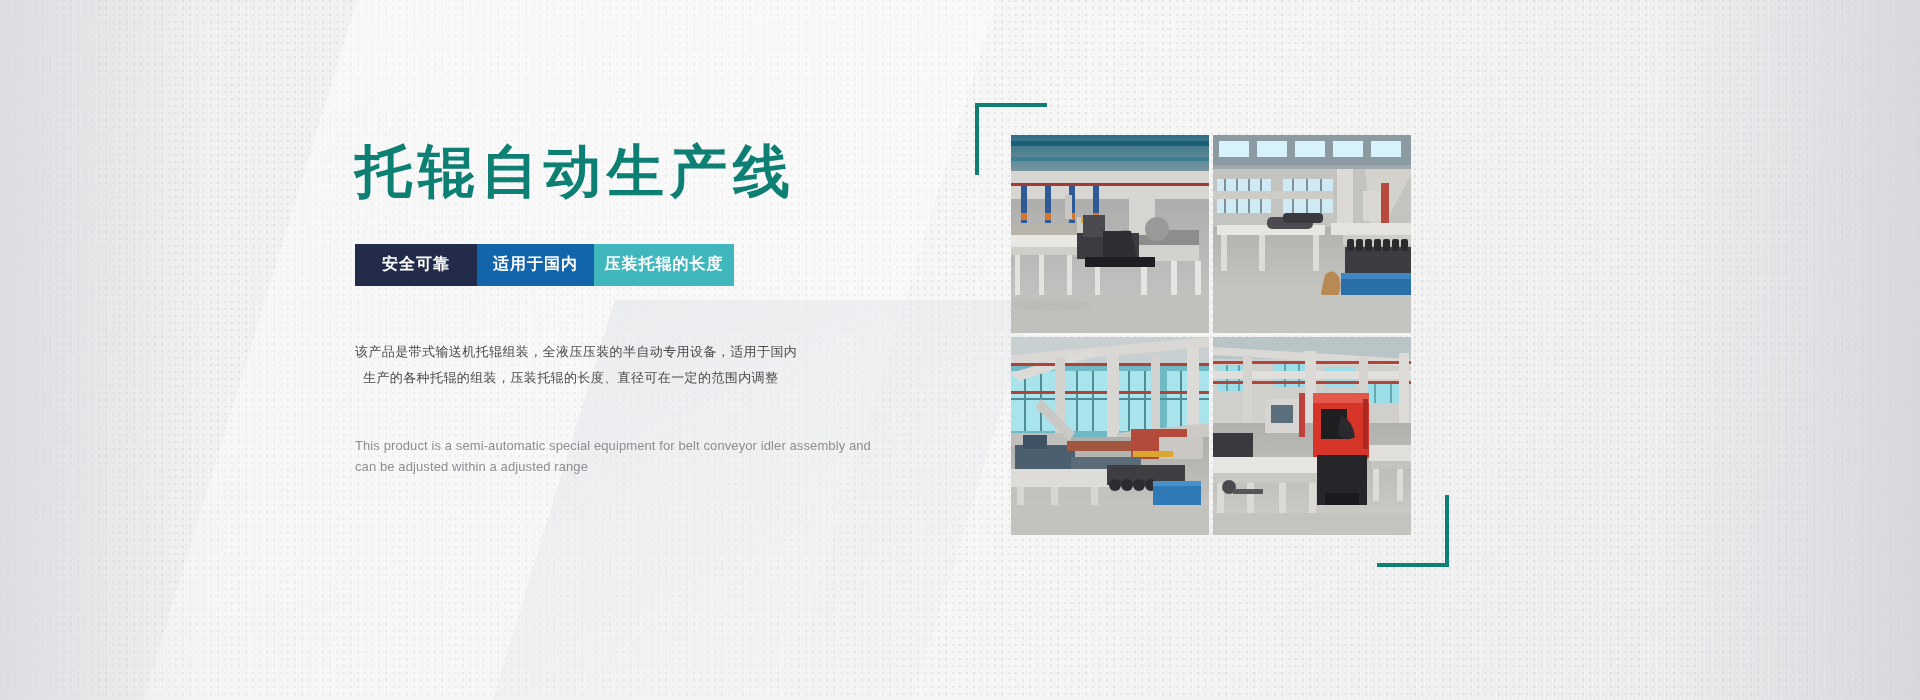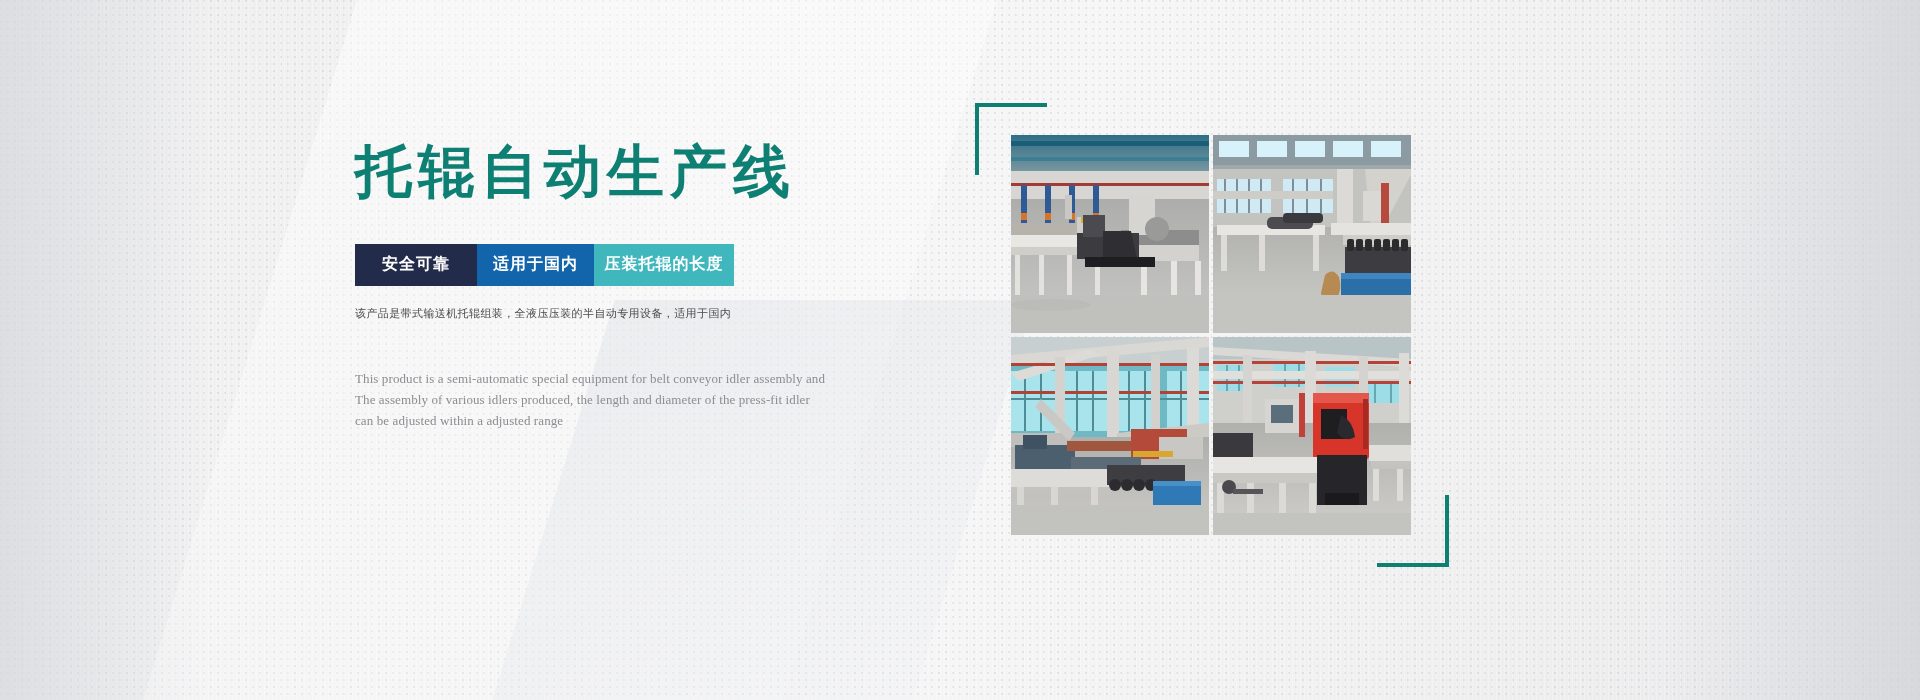--- a/index.html
+++ b/index.html
@@ -83,21 +83,20 @@
     background: linear-gradient(270deg, rgba(210,212,217,0.8), rgba(210,212,217,0));
     pointer-events: none;
   }
 
   
   .content-left {
     position: absolute;
     left: 355px;
     top: 140px;
     width: 620px;
-    font-family: Liberation Serif, serif;
   }
 
   .headline {
     font-size: 57px;
     font-weight: 700;
     color: #0e8073;
     letter-spacing: 6px;
     line-height: 1.12;
     white-space: nowrap;
   }
@@ -118,22 +117,22 @@
     font-size: 16px;
     font-weight: 700;
     letter-spacing: 1px;
     white-space: nowrap;
   }
   .badge-0 { background: #222b49; width: 122px; }
   .badge-1 { background: #1264ab; width: 117px; }
   .badge-2 { background: #3fb7bd; width: 140px; }
 
   .desc-cn {
-    margin-top: 16px;
-    font-size: 11px;
+    margin-top: 53px;
+    font-size: 13px;
     color: #4a4a4a;
     line-height: 2.0;
     letter-spacing: 0.4px;
   }
   .desc-cn div { white-space: nowrap; }
   .desc-cn div:nth-child(2) { padding-left: 8px; }
 
   .desc-en {
     margin-top: 44px;
     font-size: 13px;
@@ -206,25 +205,25 @@
     <h1 class="headline">托辊自动生产线</h1>
 
     <div class="badge-row">
       <div class="badge badge-0">安全可靠</div>
       <div class="badge badge-1">适用于国内</div>
       <div class="badge badge-2">压装托辊的长度</div>
     </div>
 
     <div class="desc-cn">
       <div>该产品是带式输送机托辊组装，全液压压装的半自动专用设备，适用于国内</div>
+      <div>生产的各种托辊的组装，压装托辊的长度、直径可在一定的范围内调整</div>
     </div>
 
     <div class="desc-en">
       <div>This product is a semi-automatic special equipment for belt conveyor idler assembly and</div>
-      <div>The assembly of various idlers produced, the length and diameter of the press-fit idler</div>
       <div>can be adjusted within a adjusted range</div>
     </div>
 
   </div>
 
   <div class="photo-block">
 
     <div class="bracket bracket-tl"></div>
     <div class="bracket bracket-br"></div>
 

